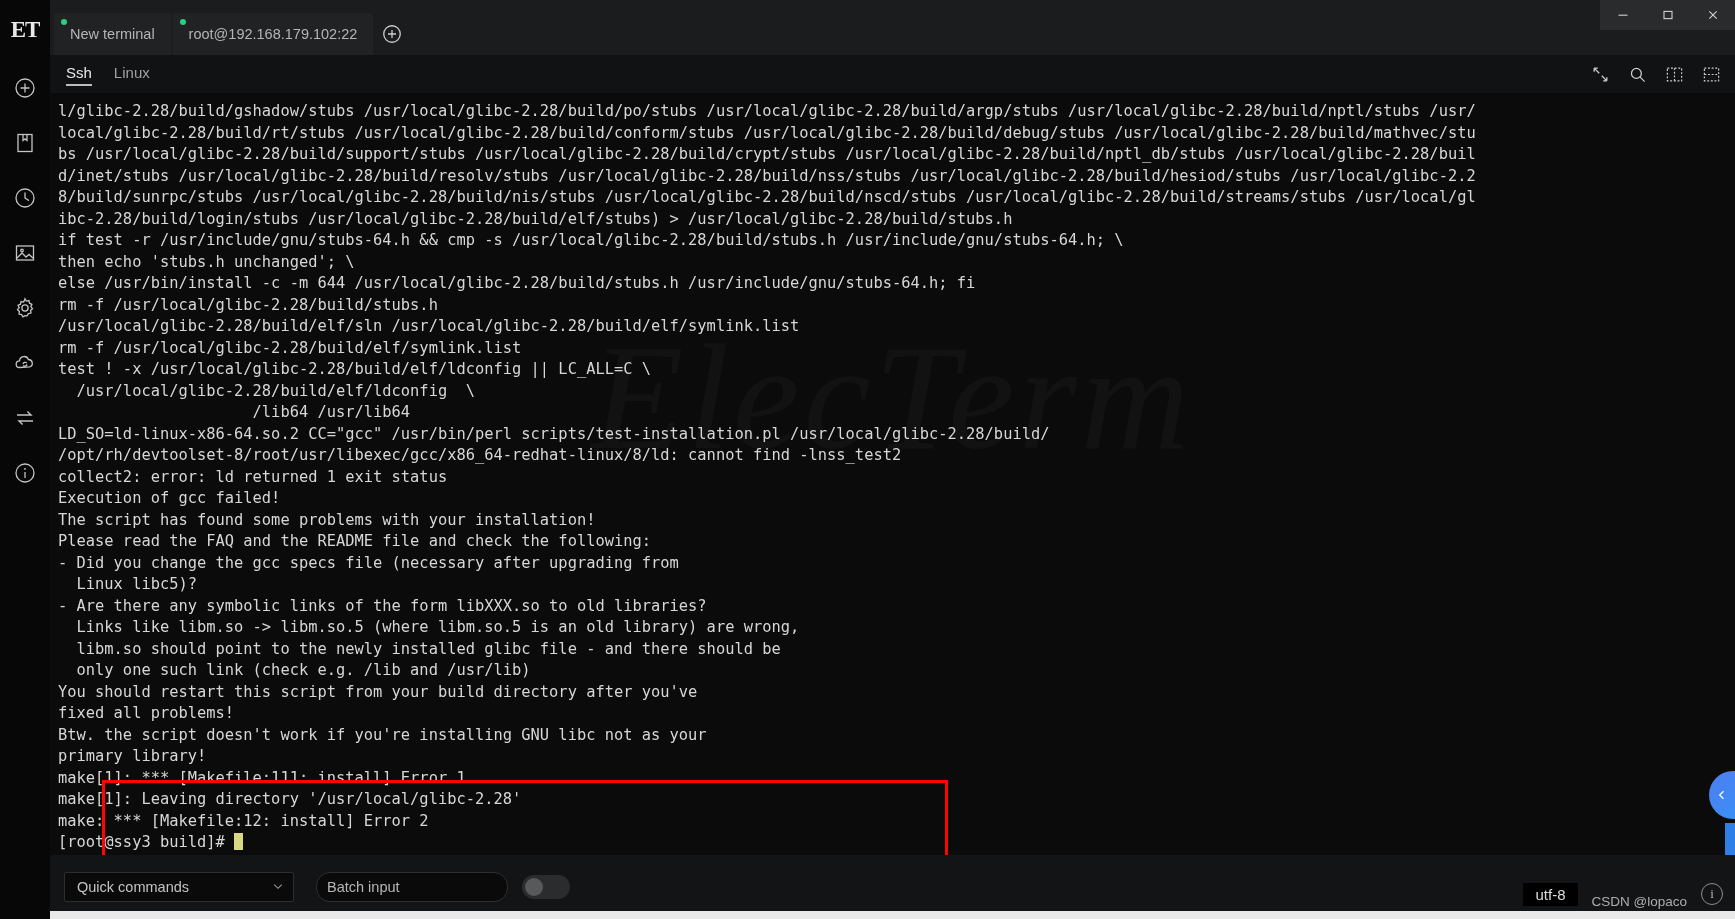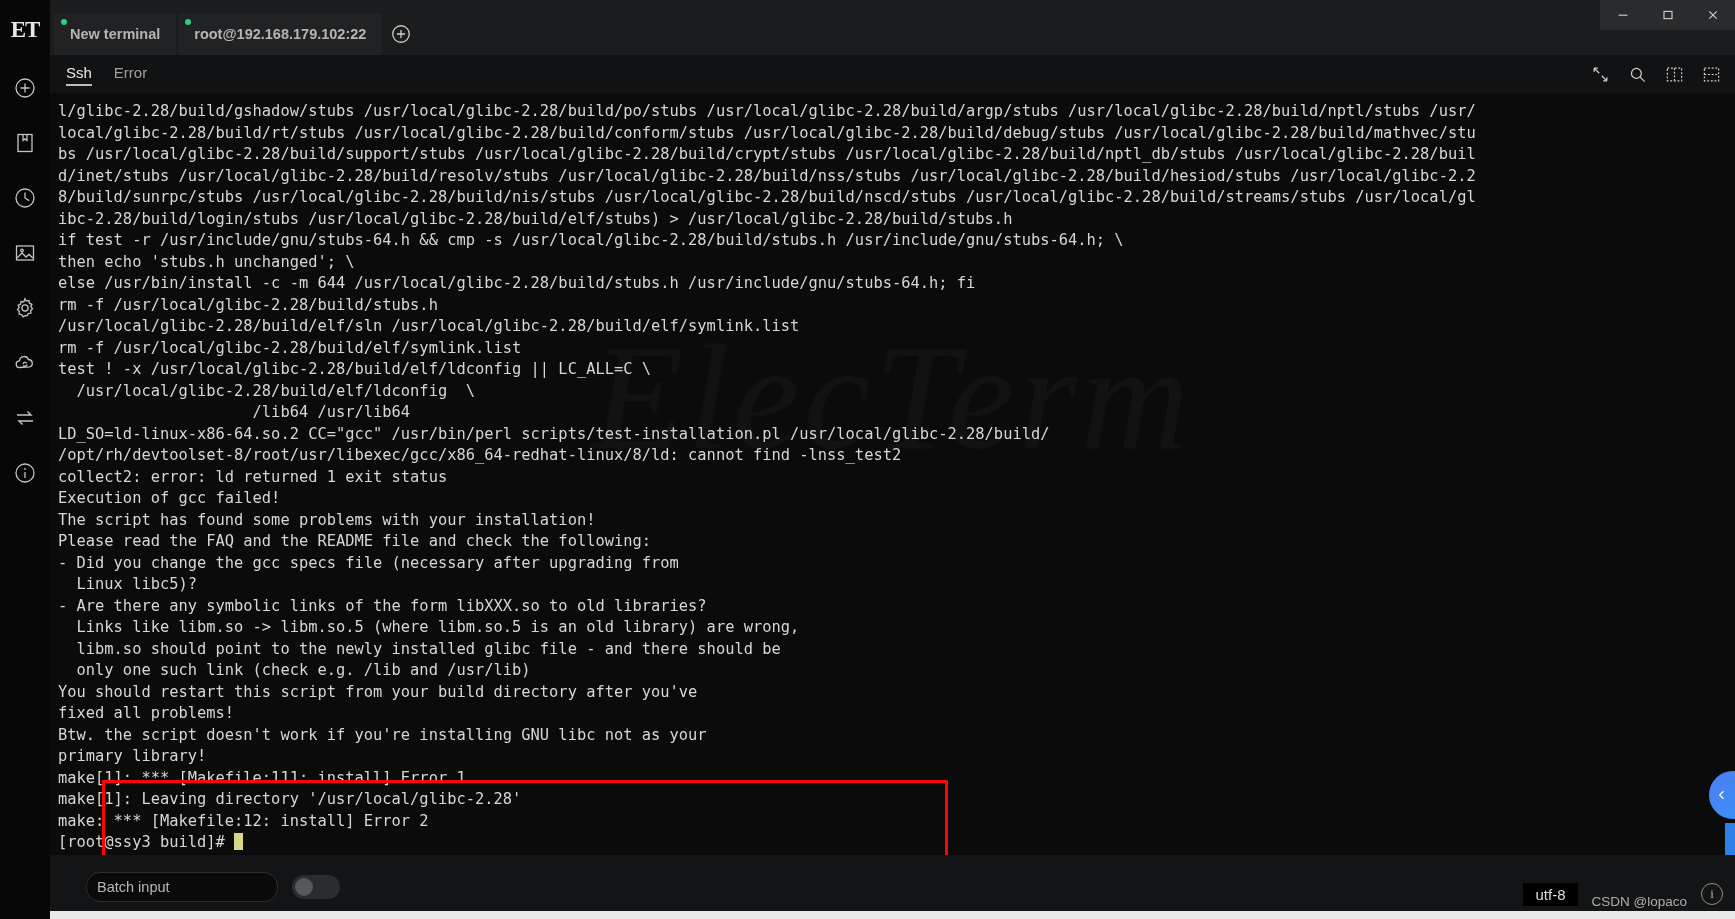--- a/index.html
+++ b/index.html
@@ -55,21 +55,20 @@
     background: #1b1c1d;
     display: flex; align-items: flex-end;
     position: relative;
     flex: 0 0 55px;
     -webkit-app-region: drag;
   }
   .tabstrip {
     display: flex; align-items: flex-end;
     height: 55px;
     padding-left: 4px;
-    font-weight: bold;
   }
   .tab {
     position: relative;
     height: 42px;
     min-width: 104px;
     margin-right: 2px;
     padding: 0 16px;
     display: flex; align-items: center; justify-content: center;
     background: #212223;
     color: #b5b5b5;
@@ -397,21 +396,21 @@
         <div class="wc close">
           <svg width="14" height="14" viewBox="0 0 14 14" stroke="#d2d2d2" stroke-width="1.1">
               <path d="M3.3 3.3l7.4 7.4M10.7 3.3l-7.4 7.4"></path>
             </svg>
         </div>
       </div>
     </div>
 
     <div class="subbar">
       <div class="subtab active">Ssh</div>
-      <div class="subtab">Error</div>
+      <div class="subtab">Linux</div>
 
       <div class="subbar-tools">
         <span class="tool-ic">
           <svg width="19" height="19" viewBox="0 0 24 24" fill="none" stroke="#cfcfcf" stroke-width="1.6">
             <path d="M4 4l6.4 6.4M4 4v4.6M4 4h4.6"></path>
             <path d="M20 20l-6.4-6.4M20 20v-4.6M20 20h-4.6"></path>
           </svg>
         </span>
         <span class="tool-ic">
           <svg width="19" height="19" viewBox="0 0 24 24" fill="none" stroke="#cfcfcf" stroke-width="1.6">
@@ -443,20 +442,28 @@
 
       <div class="edge-pill">
         <svg width="14" height="14" viewBox="0 0 24 24" fill="none" stroke="#ffffff" stroke-width="2.2">
           <path d="M14.5 5.5L8 12l6.5 6.5"></path>
         </svg>
       </div>
       <div class="scroll-thumb"></div>
     </div>
 
     <div class="bottombar">
+      <div class="qc-select">
+        <span>Quick commands</span>
+        <span class="qc-chevron">
+          <svg width="14" height="14" viewBox="0 0 24 24" fill="none" stroke="#9a9a9a" stroke-width="1.8">
+            <path d="M5.5 9.5L12 16l6.5-6.5"></path>
+          </svg>
+        </span>
+      </div>
 
       <input class="batch-input" type="text" placeholder="Batch input" style="">
 
       <div class="toggle">
         <div class="knob"></div>
       </div>
 
       <div class="status-right">
         <div class="encoding">utf-8</div>
         <div class="csdn">CSDN @lopaco</div>

